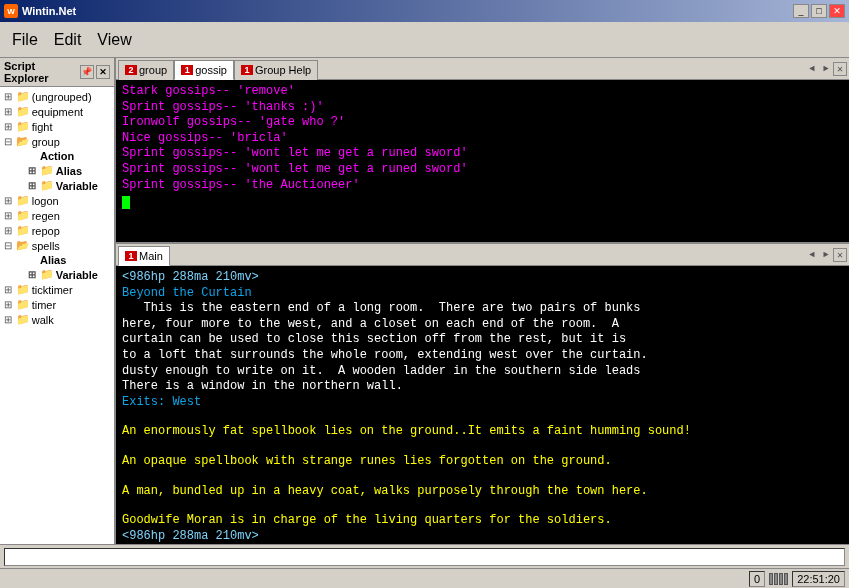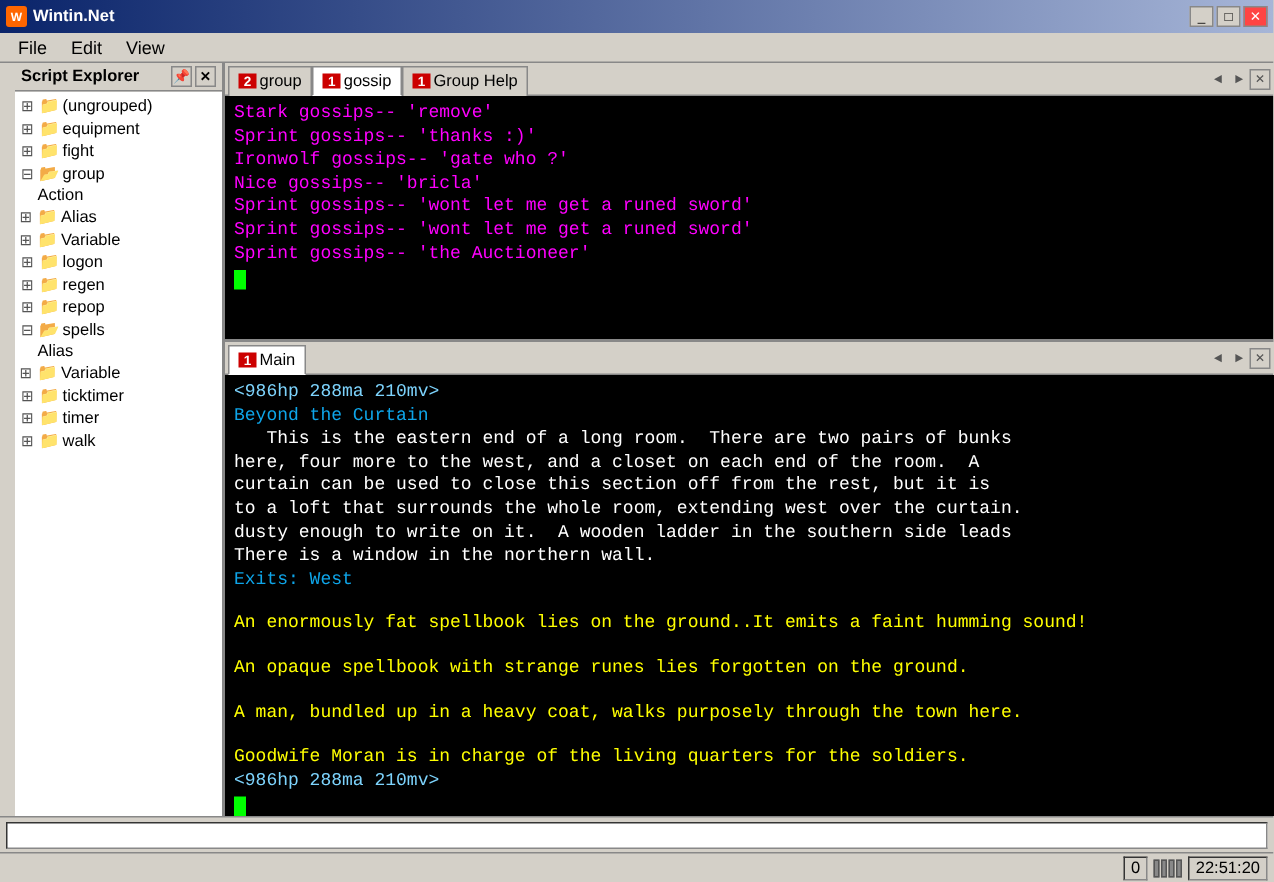--- a/index.html
+++ b/index.html
@@ -59,49 +59,48 @@
       font-size: 9px;
       cursor: pointer;
       color: black;
       font-family: Arial, sans-serif;
     }
     .title-btn.close-btn { background: #ff4444; color: white; }
 
     
     #menu-bar {
       background: #d4d0c8;
-      height: 20px;
+      height: 36px;
       display: flex;
       align-items: center;
       padding: 0 4px;
       border-bottom: 1px solid #888;
       font-family: Arial, sans-serif;
-      font-size: 12px;
+      font-size: 16px;
     }
     .menu-item {
       padding: 2px 8px;
       cursor: pointer;
     }
 
     
     #main-layout {
       display: flex;
       flex: 1;
       overflow: hidden;
     }
 
     
     #script-explorer {
-      width: 140px;
+      width: 116px;
       background: white;
       border-right: 2px solid #888;
       display: flex;
       flex-direction: column;
       flex-shrink: 0;
-      margin-left: 10px;
     }
     #script-explorer-header {
       background: #d4d0c8;
       padding: 2px 4px;
       display: flex;
       align-items: center;
       justify-content: space-between;
       border-bottom: 1px solid #888;
       font-family: Arial, sans-serif;
       font-size: 11px;
@@ -138,21 +137,21 @@
       gap: 2px;
       white-space: nowrap;
     }
     .tree-expand {
       color: #555;
       font-size: 10px;
       width: 10px;
       display: inline-block;
     }
     .tree-item.level-0 { padding-left: 4px; }
-    .tree-item.level-1 { padding-left: 3px; }
+    .tree-item.level-1 { padding-left: 28px; font-weight: bold; }
 
     
     #right-panel {
       flex: 1;
       display: flex;
       flex-direction: column;
       overflow: hidden;
     }
 
     

